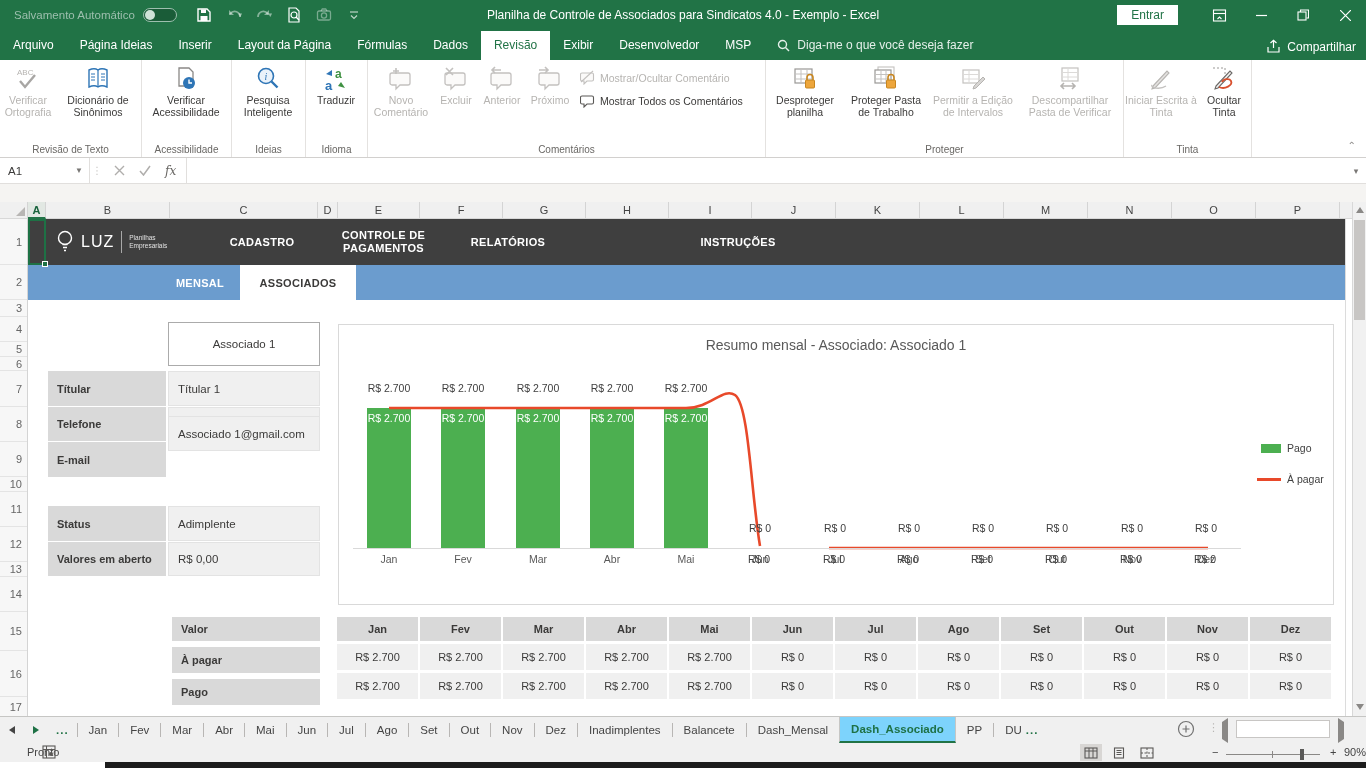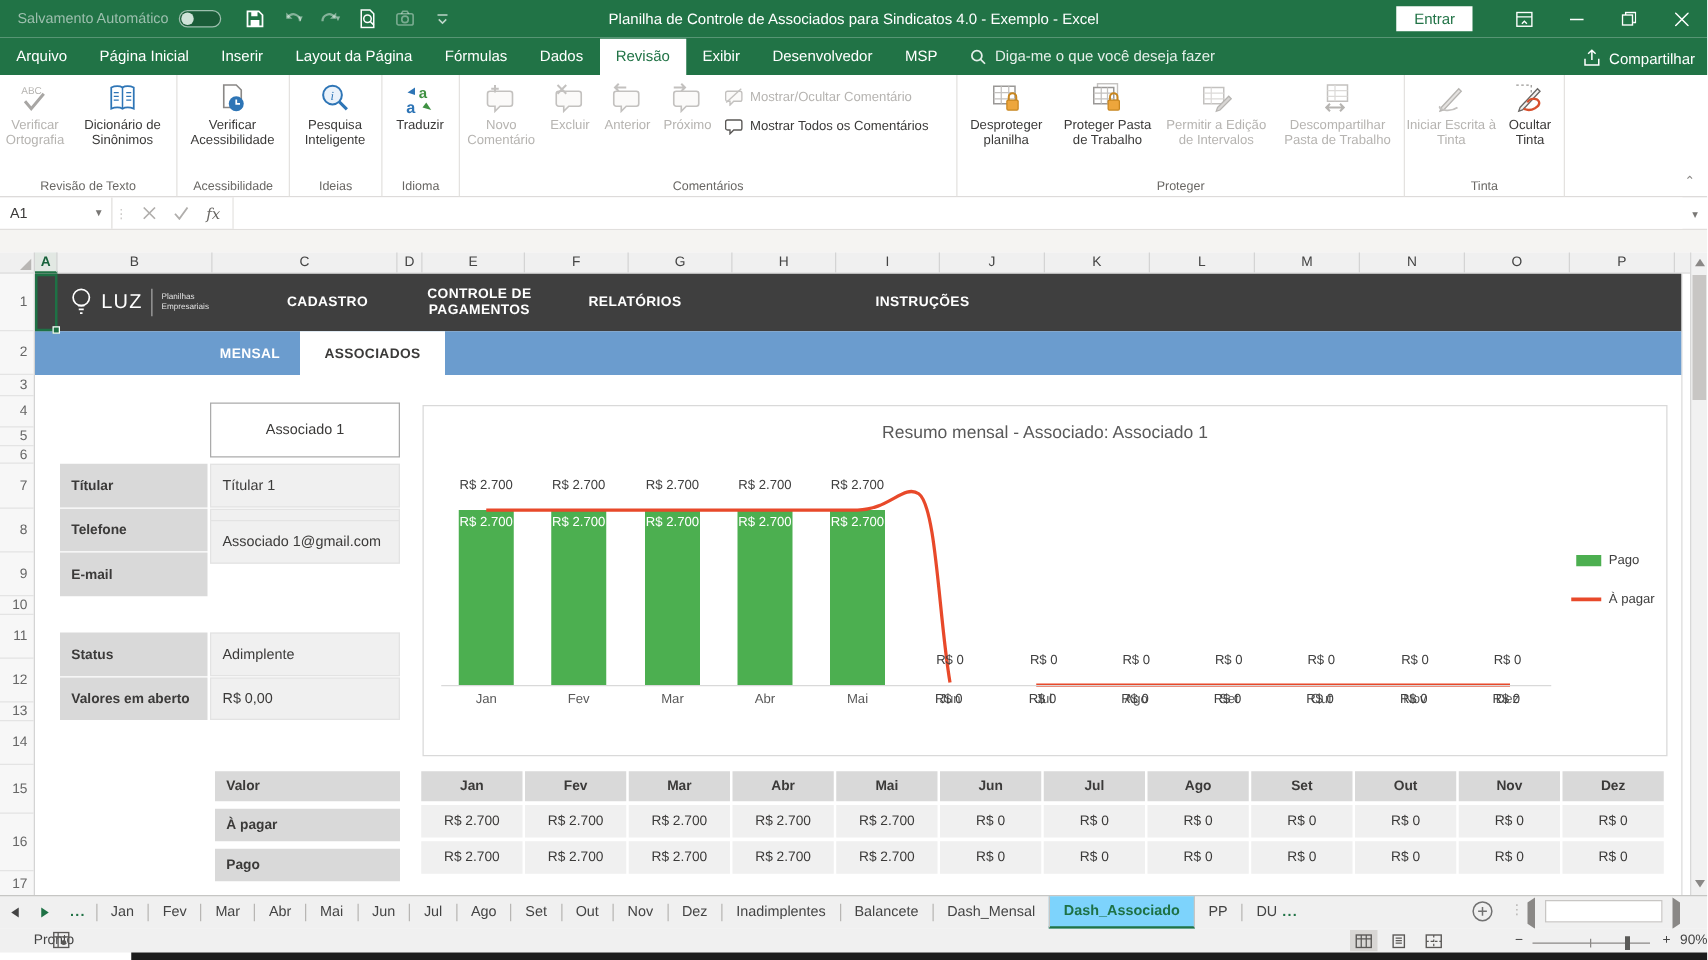--- a/index.html
+++ b/index.html
@@ -215,21 +215,21 @@
       <span class="winbtn">
         <svg width="11" height="11" viewBox="0 0 11 11">
             <path d="M0 0l11 11M11 0L0 11" stroke="#fff" stroke-width="1.2"></path>
           </svg>
       </span>
     </span>
   </div>
 
   <div class="tabrow">
     <span class="rtab">Arquivo</span>
-    <span class="rtab">Página Inicial</span>
+    <span class="rtab">Página Ideias</span>
     <span class="rtab">Inserir</span>
     <span class="rtab">Layout da Página</span>
     <span class="rtab">Fórmulas</span>
     <span class="rtab">Dados</span>
     <span class="rtab active">Revisão</span>
     <span class="rtab">Exibir</span>
     <span class="rtab">Desenvolvedor</span>
     <span class="rtab">MSP</span>
     <span class="tellme">
       <svg width="13" height="13" viewBox="0 0 13 13">
@@ -378,21 +378,21 @@
             <path d="M14 20L23 11l2 2-9 9-3 1z" fill="#d8d6d4" stroke="#b6b4b1" stroke-width="1"></path>
           </svg>
         <span class="lbl">Permitir a Edição de Intervalos</span>
       </div>
       <div class="bigbtn dis" style="width:104px">
         <svg class="ric" viewBox="0 0 26 26">
             <rect x="5" y="2" width="16" height="13" fill="#fff" stroke="#c3c1bf" stroke-width="1.2"></rect>
             <path d="M5 6.5h16M5 11h16M11 2v13" stroke="#dcdad8" stroke-width="1"></path>
             <path d="M4 20h14M7 17l-3 3 3 3M15 17l3 3-3 3" fill="none" stroke="#b6b4b1" stroke-width="1.6"></path>
           </svg>
-        <span class="lbl">Descompartilhar Pasta de Trabalho</span>
+        <span class="lbl">Descompartilhar Pasta de Verificar</span>
       </div>
       <span class="gname">Proteger</span>
     </div>
 
     <div class="rgroup" style="width:128px">
       <div class="bigbtn dis" style="width:74px">
         <svg class="ric" viewBox="0 0 26 26">
             <path d="M5 20L19 5l2 2L7 22l-3 1z" fill="#e4e2e0" stroke="#b6b4b1" stroke-width="1.1"></path>
             <path d="M4 19c-2 3 8 5 14 1" fill="none" stroke="#c3c1bf" stroke-width="1.4"></path>
           </svg>

